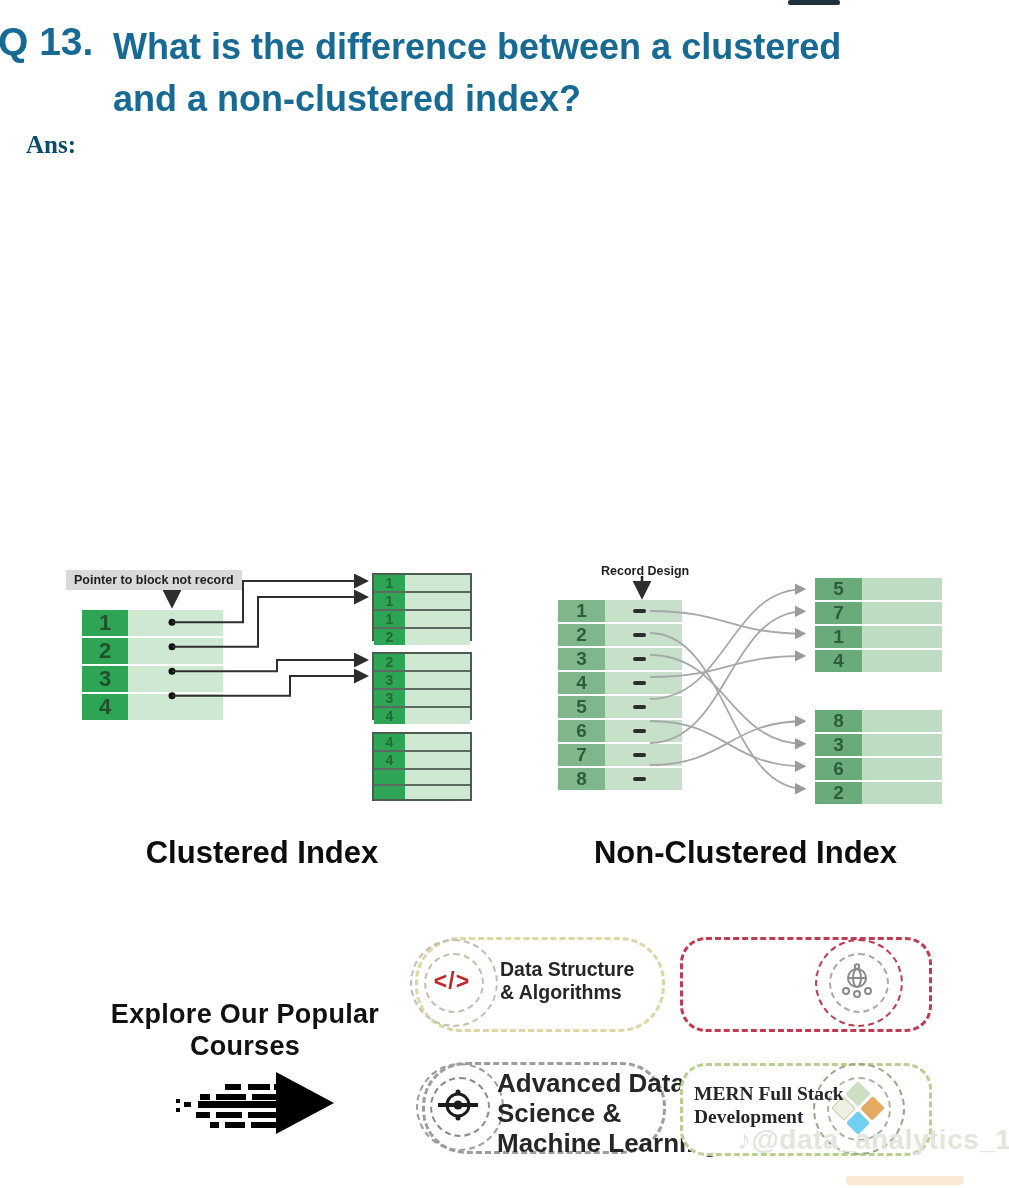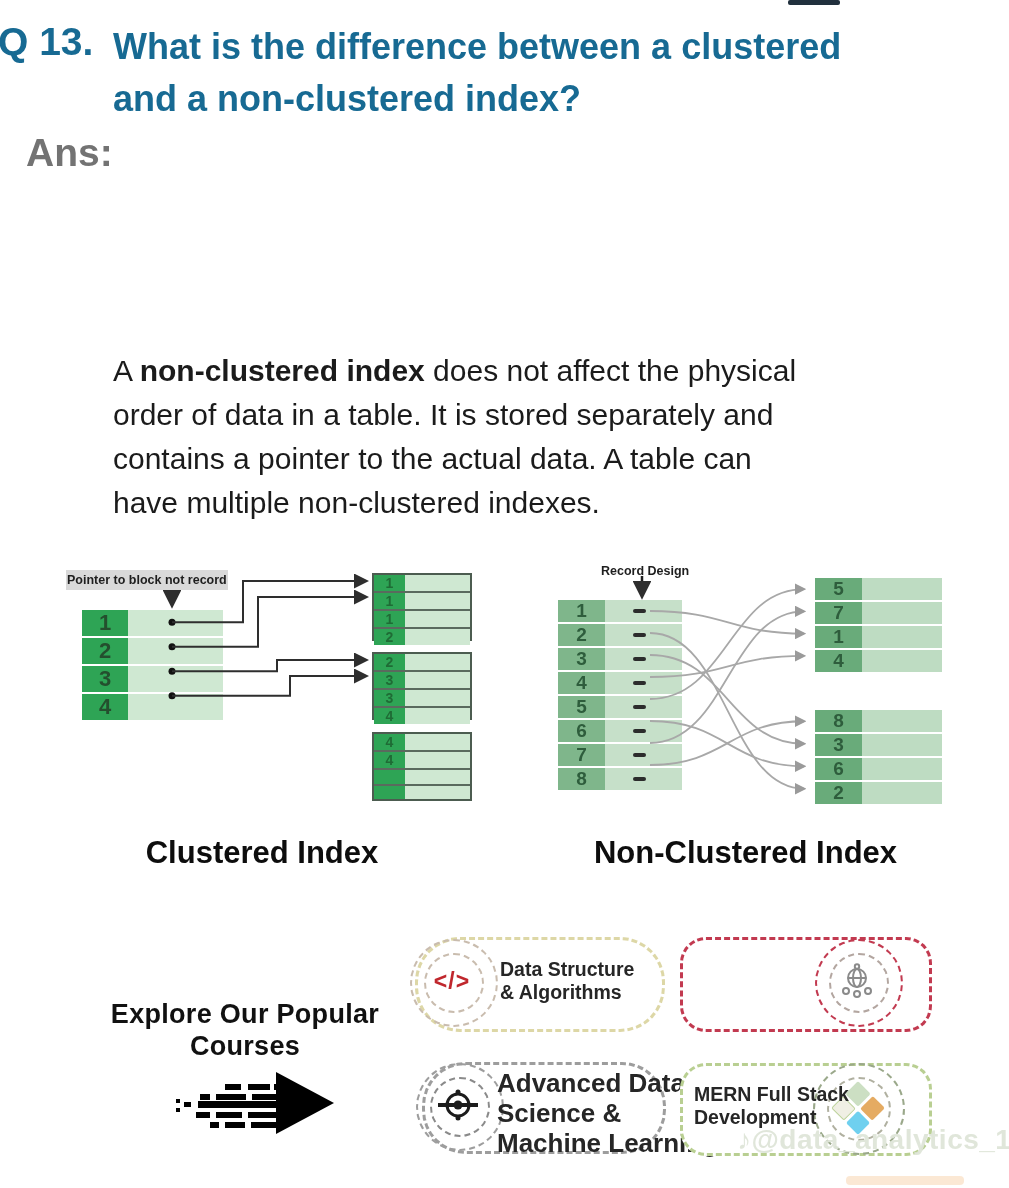--- a/index.html
+++ b/index.html
@@ -2,27 +2,27 @@
 <html><head>
 <meta charset="utf-8">
 <style>
   html,body{margin:0;padding:0;background:#fff;}
   .page{position:relative;width:1009px;height:1188px;background:#ffffff;overflow:hidden;
         font-family:"Liberation Sans",sans-serif;}
   .abs{position:absolute;}
   
   .qnum{left:-2px;top:20px;font-size:39px;font-weight:bold;color:#176a93;}
   .qtitle{left:113px;top:21px;font-size:36px;font-weight:bold;color:#176a93;line-height:1.45;white-space:pre-line;}
-  .anslabel{left:26px;top:131px;font-size:39px;font-weight:bold;color:#737373;}
+  .anslabel{left:26px;top:131px;font-size:25px;font-weight:bold;color:#0c4a6e;font-family:Liberation Serif, serif;}
   .para{left:113px;width:890px;font-size:30px;color:#1b1b1b;line-height:1.47;white-space:pre-line;}
   #para1{top:129px;} #para2{top:349px;}
   .caption{font-size:31px;font-weight:bold;color:#0d0d0d;text-align:center;}
   #cap-clust{left:82px;top:835px;width:360px;} #cap-nc{left:558px;top:835px;width:375px;}
   
-  .anno1{left:66px;top:570px;background:#d9d9d9;color:#1e1e1e;font-size:12.5px;font-weight:bold;padding:3px 1px;}
+  .anno1{left:66px;top:570px;background:#d9d9d9;color:#1e1e1e;font-size:12.5px;font-weight:bold;padding:3px 8px;}
   .anno2{left:601px;top:564px;color:#1e1e1e;font-size:12.5px;font-weight:bold;}
   
   .tbl{position:absolute;display:flex;flex-direction:column;}
   .tbl .trow{display:flex;flex:1;}
   .tbl .tkey{display:flex;align-items:center;justify-content:center;font-weight:bold;}
   .tbl .tcell{flex:1;position:relative;}
   .bordered{border:2px solid #4c5c50;}
   #dsvg{left:0;top:0;pointer-events:none;}
   
   #explore{left:85px;top:998px;width:320px;text-align:center;font-size:27px;font-weight:bold;
@@ -30,21 +30,21 @@
   .badge{position:absolute;background:#fff;}
   #badge1{left:415px;top:937px;width:244px;height:89px;border:3px dashed #ddd7a6;border-radius:45px;}
   #badge2{left:680px;top:937px;width:246px;height:89px;border:3px dashed #c23a50;border-radius:26px;}
   #badge3{left:422px;top:1062px;width:238px;height:86px;border:3px dashed #9d9d9d;border-radius:44px;}
   #badge4{left:680px;top:1063px;width:246px;height:87px;border:3px dashed #b9cf92;border-radius:26px;}
   .ring{position:absolute;border-radius:50%;}
   .btxt{position:absolute;font-weight:bold;color:#262626;white-space:pre-line;line-height:1.16;}
   #b1txt{left:500px;top:958px;font-size:19.5px;}
   #b2txt{left:694px;top:950px;font-size:17.5px;}
   #b3txt{left:497px;top:1068px;font-size:26px;}
-  #b4txt{left:694px;top:1083px;font-size:19.5px;}
+  #b4txt{left:694px;top:1083px;font-size:19.5px;font-family:Liberation Serif, serif;}
   .code-glyph{position:absolute;left:423px;top:952px;width:58px;height:58px;display:flex;align-items:center;
               justify-content:center;font-size:23px;font-weight:bold;color:#c0272d;letter-spacing:1px;}
   .mern-grid{position:absolute;left:839px;top:1089px;width:38px;height:38px;transform:rotate(45deg);
              display:grid;grid-template-columns:1fr 1fr;grid-template-rows:1fr 1fr;gap:3px;}
   .mern-grid div{border-radius:2px;}
   #watermark{left:737px;top:1124px;font-size:28px;font-weight:bold;color:rgba(222,229,216,.95);
              letter-spacing:.5px;z-index:6;}
   .topbar{left:788px;top:0;width:52px;height:5px;background:#21303d;border-radius:2px;}
   .smudge{left:846px;top:1176px;width:118px;height:9px;background:rgba(246,205,160,.45);border-radius:4px;}
 </style>
@@ -53,24 +53,20 @@
 
 <div class="page">
 
   <div class="abs topbar"></div>
 
   <div class="abs qnum">Q 13.</div>
   <div class="abs qtitle">What is the difference between a clustered
 and a non-clustered index?</div>
 
   <div class="abs anslabel">Ans:</div>
-  <div class="abs para" id="para2"><span>A </span><b>non-clustered index</b><span> does not affect the physical
-order of data in a table. It is stored separately and
-contains a pointer to the actual data. A table can
-have multiple non-clustered indexes.</span></div>
 
   <div class="abs anno1">Pointer to block not record</div>
   <div class="abs anno2">Record Design</div>
 
   <div class="tbl" id="clust-main" style="left:82px;top:610px;width:141px;height:98px;">
       <div class="trow" style="border-bottom: 2px solid rgba(255, 255, 255, 0.9);">
         <div class="tkey" style="width: 46px; background: rgb(46, 164, 85); color: rgb(36, 79, 46); font-size: 22px;">1</div>
         <div class="tcell" style="background: rgb(207, 232, 210);"></div>
       </div>
       <div class="trow" style="border-bottom: 2px solid rgba(255, 255, 255, 0.9);">

